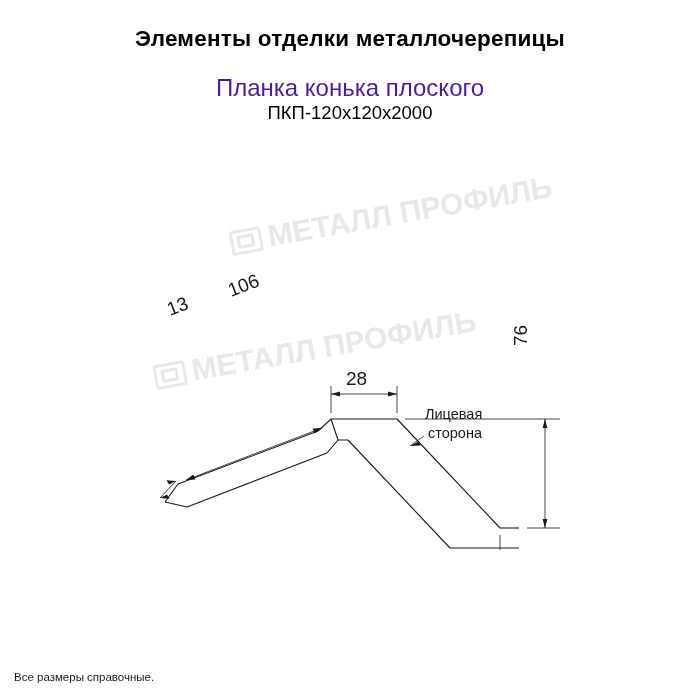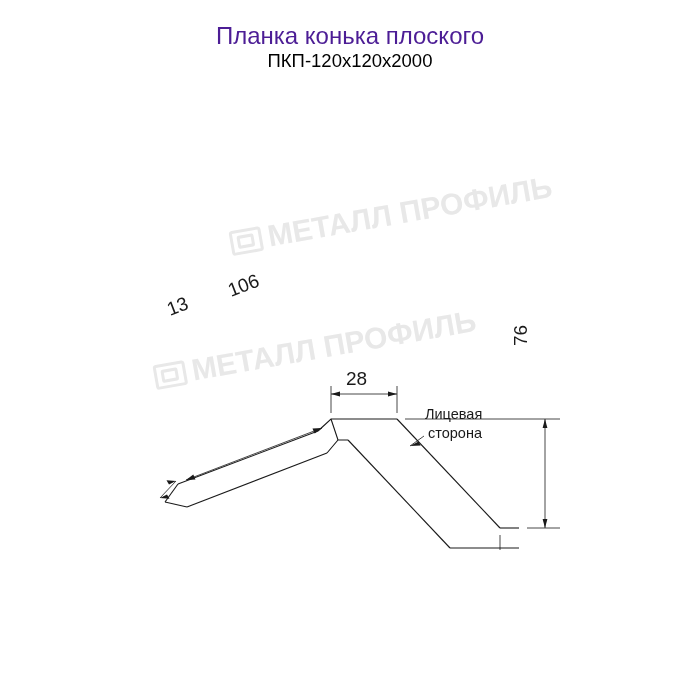--- a/index.html
+++ b/index.html
@@ -106,20 +106,21 @@
     border: 3px solid #e8e8e8;
     border-radius: 2px;
   }
 </style>
 </head>
 <body>
 
 <div class="page">
 
   <div class="header">
+    <div class="title-main">Элементы отделки металлочерепицы</div>
     <div class="title-sub">Планка конька плоского</div>
     <div class="title-code">ПКП-120x120x2000</div>
   </div>
 
   <div class="wm wm-1">
     <span class="wm-box"></span><span>МЕТАЛЛ ПРОФИЛЬ</span>
   </div>
   <div class="wm wm-2">
     <span class="wm-box"></span><span>МЕТАЛЛ ПРОФИЛЬ</span>
   </div>
@@ -206,15 +207,16 @@
       </g>
 
       <g font-family="Liberation Sans, sans-serif" fill="#1a1a1a" font-size="14.5">
         <text x="425" y="269">Лицевая</text>
         <text x="428" y="288">сторона</text>
       </g>
     </svg>
   </div>
 
   <div class="footer">
+    <div>Все размеры справочные.</div>
   </div>
 
 </div>
 
 </body></html>

